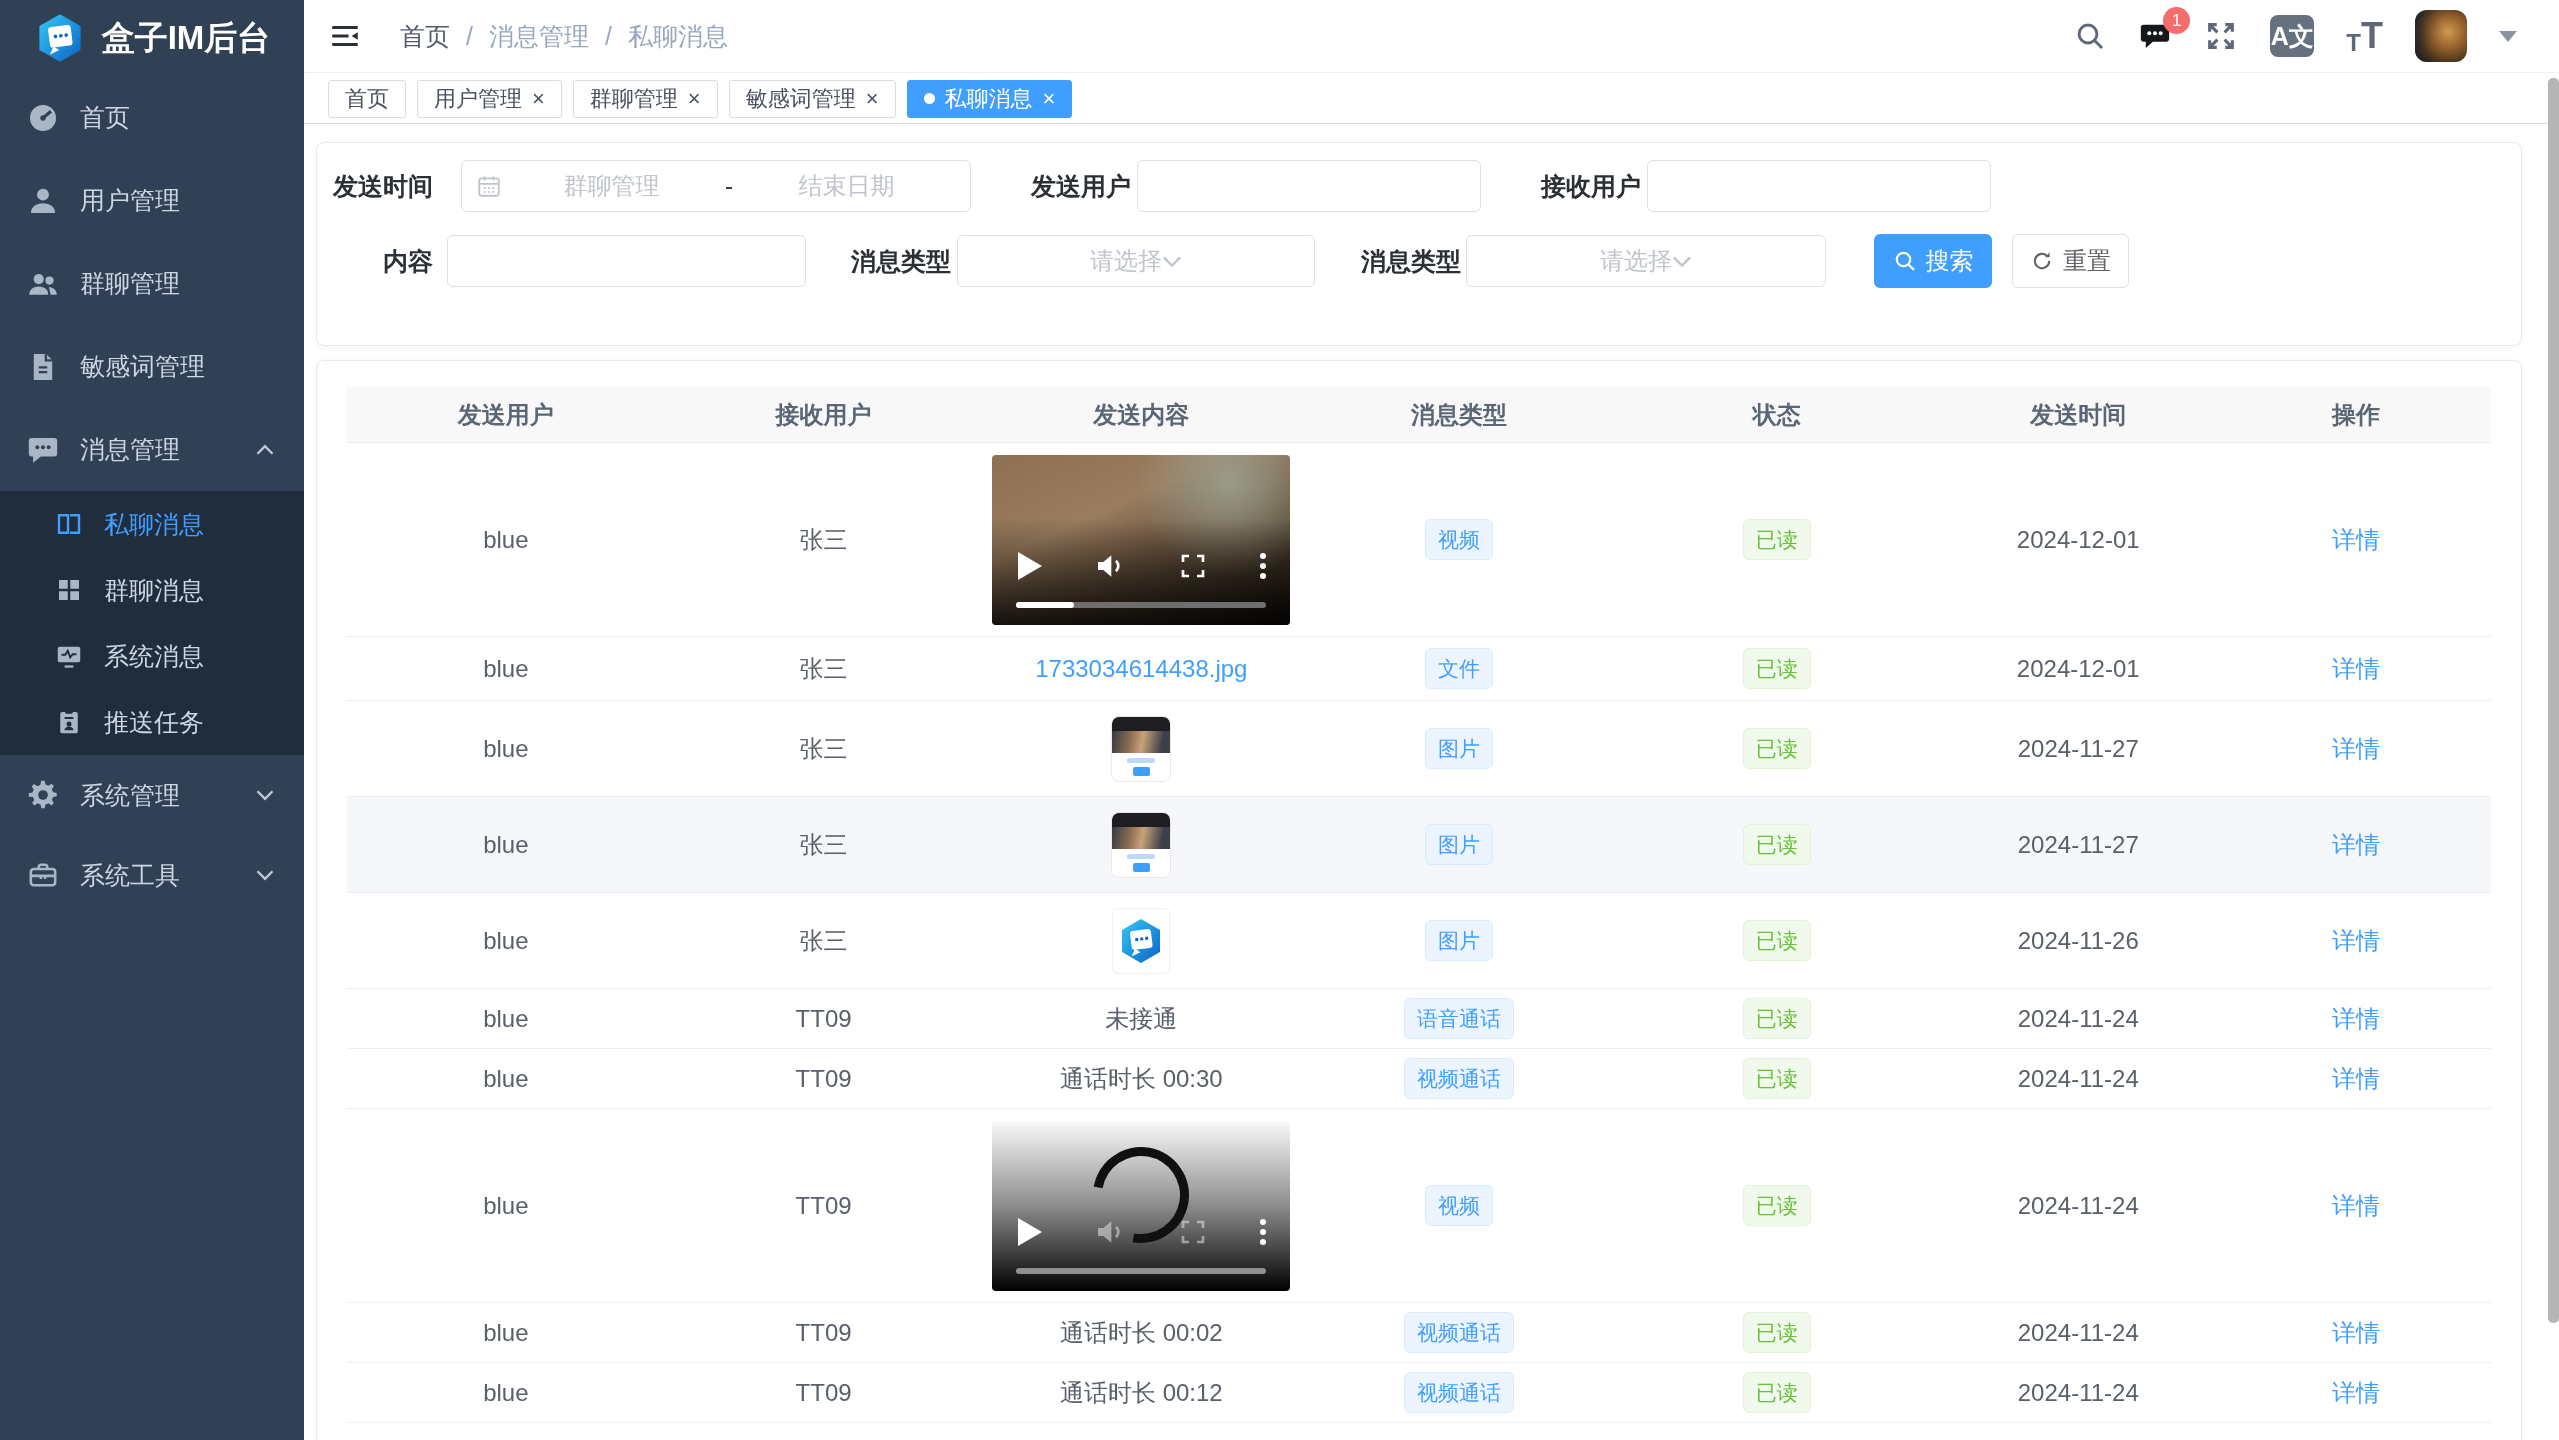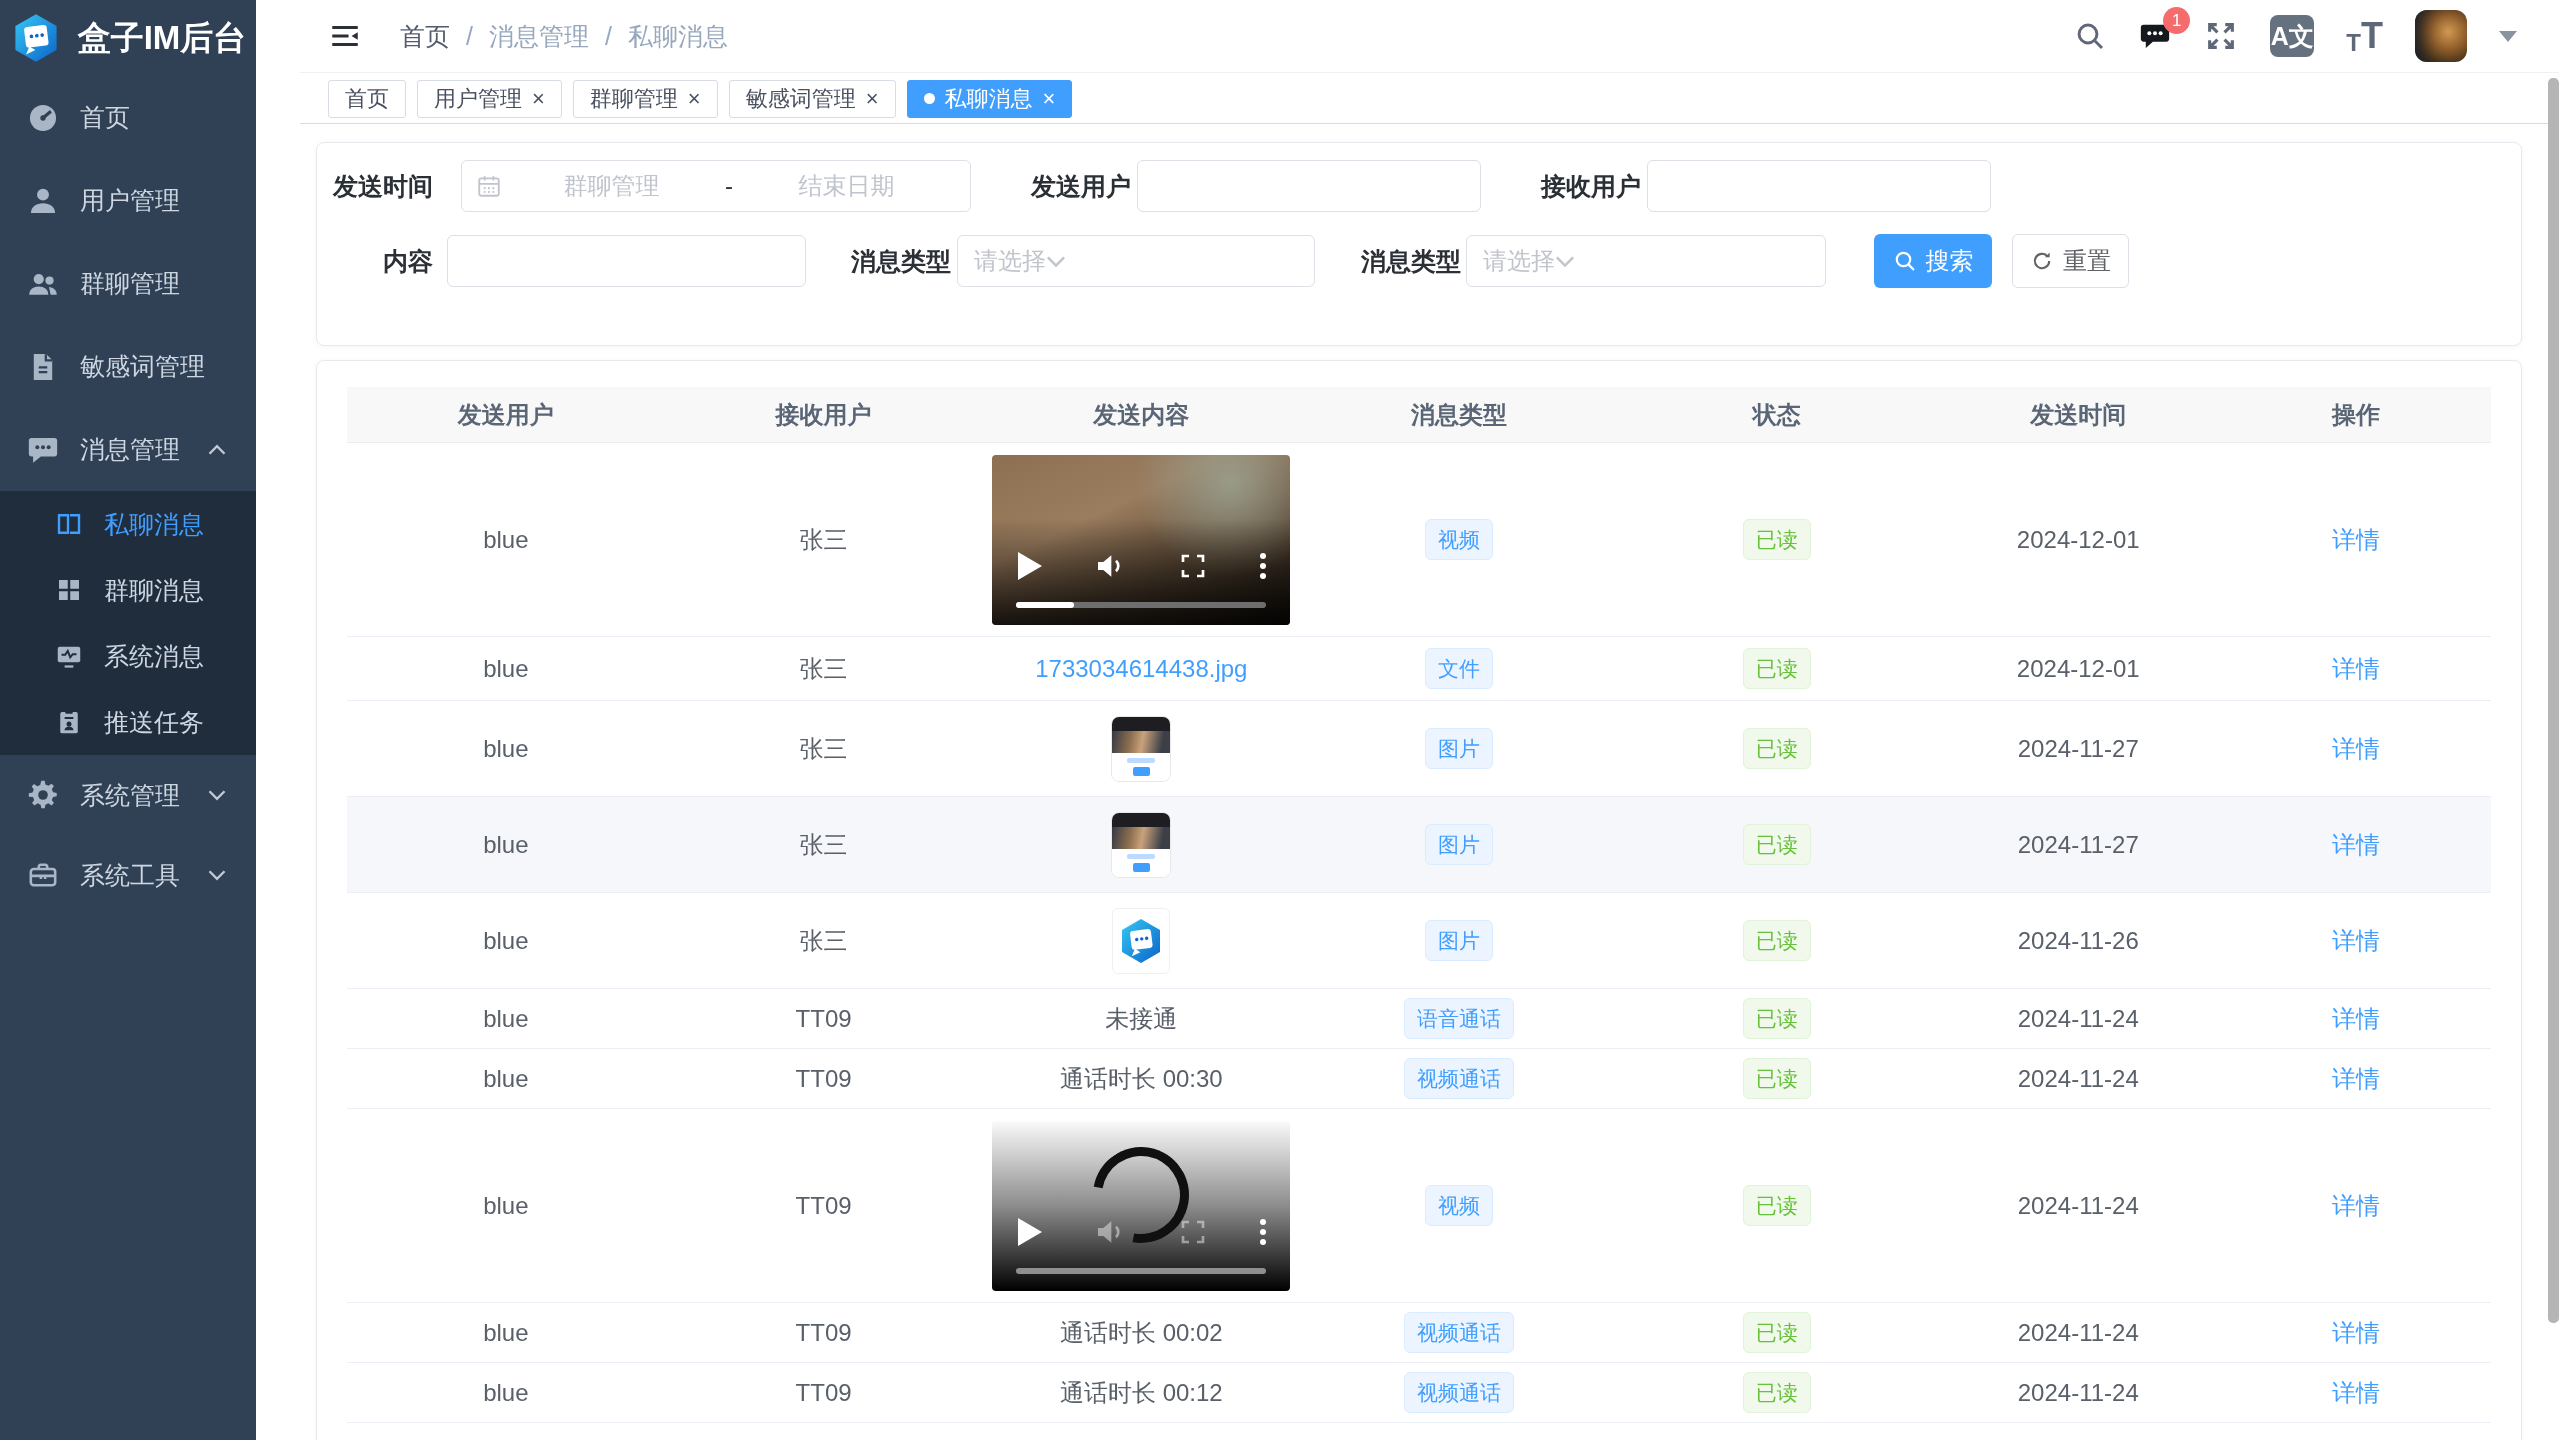--- a/index.html
+++ b/index.html
@@ -1,21 +1,21 @@
 <!DOCTYPE html>
 <html style="--accent: #409eff; --sidebar-bg: #304156; --submenu-bg: #1f2d3d; --tag-blue-bg: #ecf5ff; --tag-green-bg: #f0f9eb; --green: #67c23a; --badge-red: #f56c6c;"><head>
 <meta charset="utf-8">
 <style>
   * { margin:0; padding:0; box-sizing:border-box; }
   html,body { width:2559px; height:1440px; overflow:hidden; background:#fff;
     font-family:"Liberation Sans","DejaVu Sans",sans-serif; }
   svg { display:block; }
 
   
-  .sidebar { position:fixed; left:0; top:0; width:256px; height:1440px; background:var(--sidebar-bg,#304156); z-index:5; }
+  .sidebar { position:fixed; left:0; top:0; width:304px; height:1440px; background:var(--sidebar-bg,#304156); z-index:5; }
   .logo { height:76px; display:flex; align-items:center; justify-content:center; gap:16px;
     color:#fff; font-size:33px; font-weight:bold; }
   .logo svg { width:52px; height:52px; }
   .menu-item { height:83px; display:flex; align-items:center; padding-left:26px;
     color:#cdd6e1; font-size:25px; cursor:pointer; }
   .menu-item .mi-icon { width:34px; height:34px; margin-right:20px; color:#a9b6c6; }
   .menu-item .mi-icon svg { width:34px; height:34px; }
   .menu-item .chev { margin-left:auto; margin-right:30px; color:#bfc9d6; }
   .submenu { background:var(--submenu-bg,#1f2d3d); }
   .submenu .menu-item { height:66px; padding-left:54px; }
@@ -79,21 +79,21 @@
   .lbl-senduser { left:694px; top:17px; width:120px; }
   .in-senduser  { left:820px; top:17px; width:344px; }
   .lbl-recvuser { left:1204px; top:17px; width:120px; }
   .in-recvuser  { left:1330px; top:17px; width:344px; }
   .lbl-content  { left:10px; top:92px; width:106px; }
   .in-content   { left:130px; top:92px; width:359px; }
   .lbl-type1    { left:514px; top:92px; width:120px; }
   .sel-type1    { left:640px; top:92px; width:358px; }
   .lbl-type2    { left:1024px; top:92px; width:120px; }
   .sel-type2    { left:1149px; top:92px; width:360px; }
-  .select { padding:16px 16px; justify-content:flex-start; cursor:pointer; }
+  .select { padding:16px 16px; justify-content:center; cursor:pointer; }
   .btn { position:absolute; top:91px; height:54px; border-radius:6px; font-size:24px;
     display:flex; align-items:center; justify-content:center; gap:9px; cursor:pointer; }
   .btn-search { left:1557px; width:118px; background:var(--accent,#409eff); color:#fff; }
   .btn-reset  { left:1695px; width:117px; background:#fff; border:1px solid #dcdfe6; color:#606266; }
 
   
   .table { position:absolute; left:30px; right:30px; top:26px; }
   .thead { display:flex; align-items:center; height:56px; background:#f8f8f9; border-bottom:1px solid #e9ecf1; }
   .th { font-size:24px; font-weight:bold; color:#5a6675; text-align:center; }
   .c1,.c2,.c3,.c4,.c5 { width:14.82%; } .c6 { width:13.3%; } .c7 { width:12.6%; }

